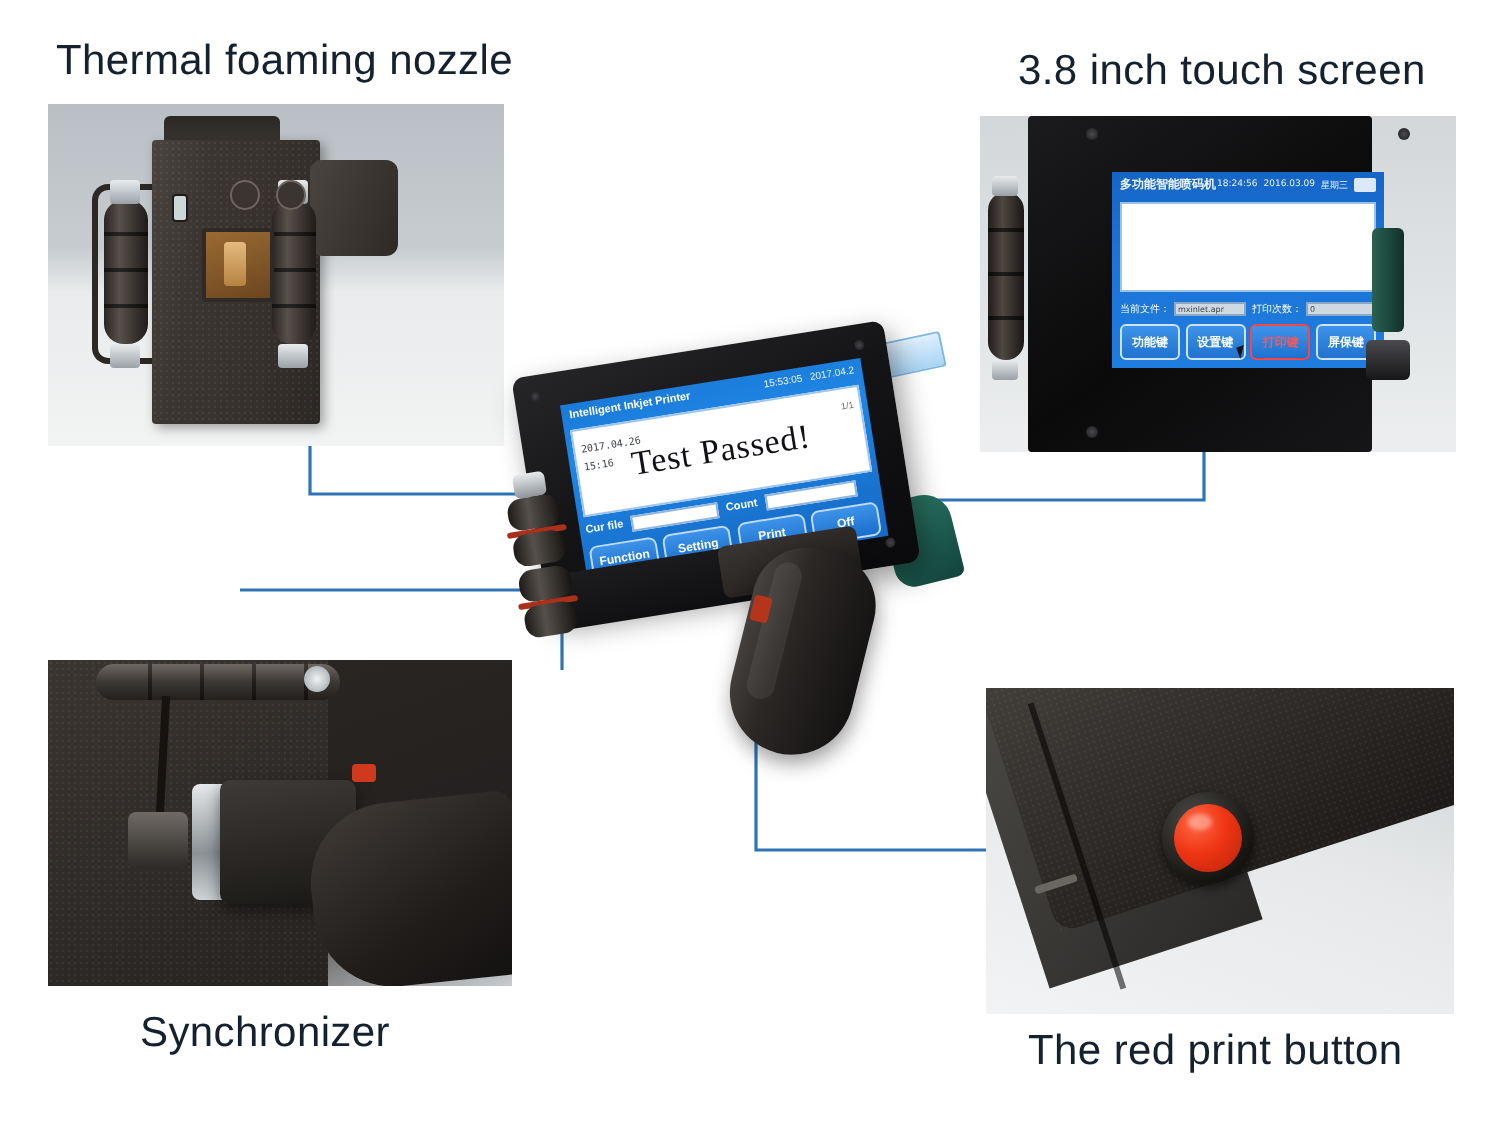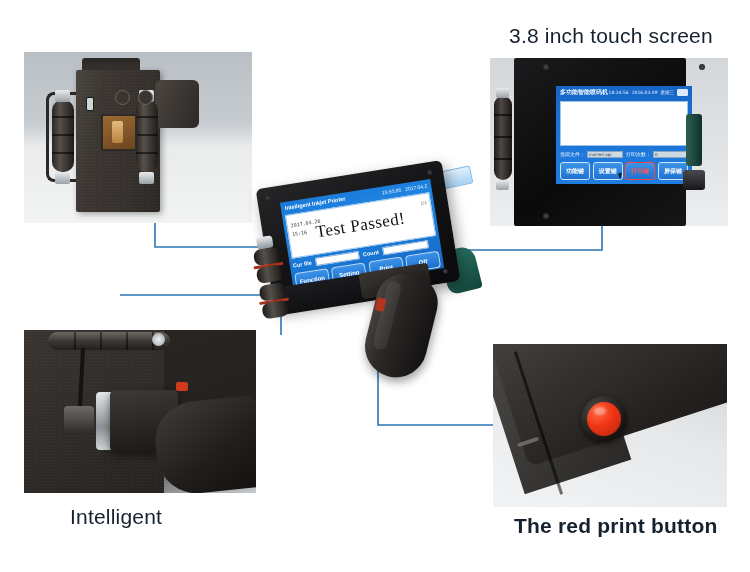--- a/index.html
+++ b/index.html
@@ -18,21 +18,21 @@
     color:#15212e;
     font-size:21px;
     font-weight:400;
     letter-spacing:.2px;
     white-space:nowrap;
     font-family:"Liberation Sans","DejaVu Sans",sans-serif;
   }
   #cap-nozzle{left:28px;top:19px;}
   #cap-screen{left:509px;top:24px;}
   #cap-sync{left:70px;top:505px;}
-  #cap-redbtn{left:514px;top:514px;font-weight:bold;}
+  #cap-redbtn{left:514px;top:514px;}
 
   
   .photo{
     position:absolute;
     overflow:hidden;
     background:#cfd4d8;
   }
 
   
   #photo-nozzle{left:24px;top:52px;width:228px;height:171px;}
@@ -407,22 +407,23 @@
 
     <polyline points="155,170 155,247 300,247" fill="none" stroke="#2e75b6" stroke-width="1.6"></polyline>
 
     <polyline points="602,226 602,250 437,250" fill="none" stroke="#2e75b6" stroke-width="1.6"></polyline>
 
     <polyline points="120,295 281,295 281,335" fill="none" stroke="#2e75b6" stroke-width="1.6"></polyline>
 
     <polyline points="378,330 378,425 510,425" fill="none" stroke="#2e75b6" stroke-width="1.6"></polyline>
   </svg>
 
+  <div class="caption" id="cap-nozzle">Thermal foaming nozzle</div>
   <div class="caption" id="cap-screen">3.8 inch touch screen</div>
-  <div class="caption" id="cap-sync">Intelligent</div>
+  <div class="caption" id="cap-sync">Synchronizer</div>
   <div class="caption" id="cap-redbtn">The red print button</div>
 
   <div class="photo" id="photo-nozzle">
     <div class="bg"></div>
     <div class="bracket"></div>
     <div class="topcap"></div>
     <div class="body"></div>
     <div class="sidecap"></div>
     <div class="roller left">
       <div class="rib" style="top:16px"></div>

